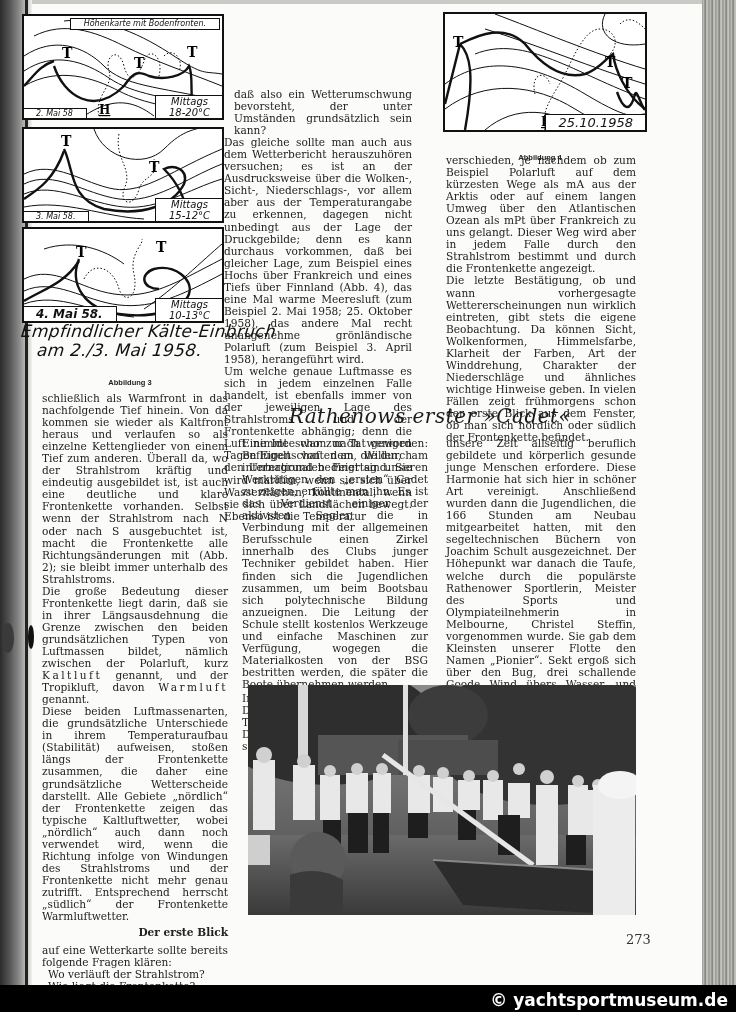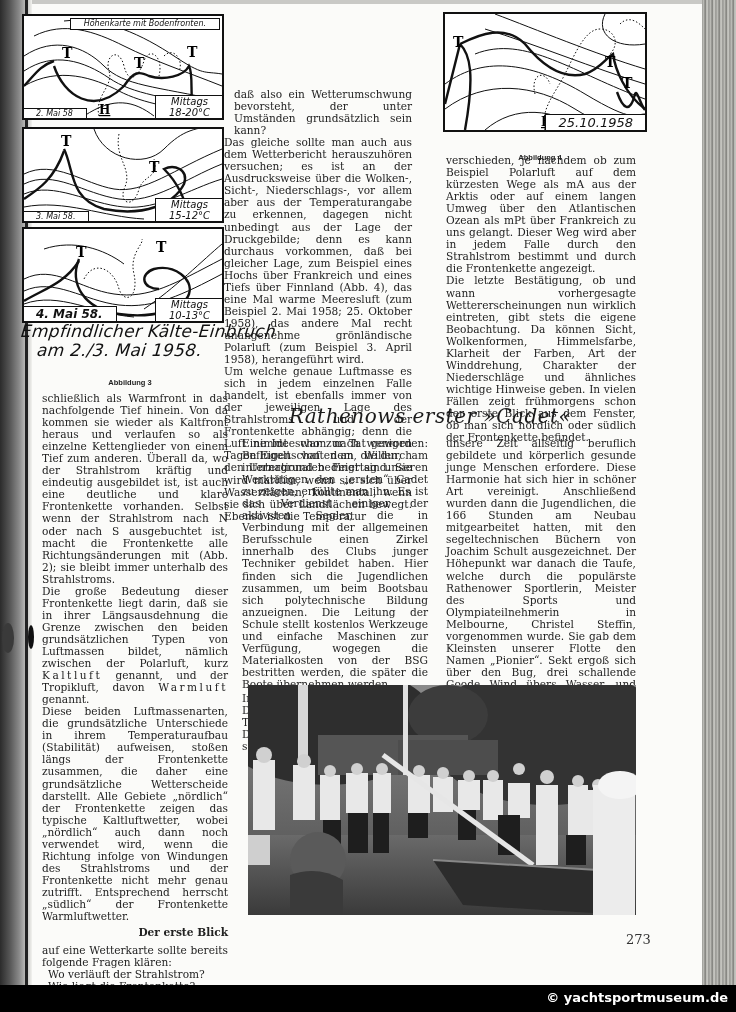--- a/index.html
+++ b/index.html
@@ -17,21 +17,21 @@
   .caption{position:absolute;font-family:"Liberation Sans",sans-serif;font-weight:bold;font-size:7.5px;color:#222;text-align:center;margin-top:16px;}
   .fig-title{position:absolute;font-family:"DejaVu Sans",sans-serif;font-style:italic;font-size:17px;line-height:19px;color:#111;letter-spacing:0.3px;transform:skewX(-6deg);}
   .maplabel{position:absolute;font-family:"DejaVu Sans",sans-serif;font-style:italic;color:#111;background:#fff;border:1.5px solid #111;line-height:1.05;padding:1px 13px;}
   .headline{position:absolute;left:240px;top:404px;width:380px;text-align:center;font-family:"DejaVu Serif",serif;font-style:italic;font-size:20px;color:#1a1a1a;letter-spacing:0.5px;}
   .subhead{text-align:right;font-weight:bold;font-size:10.6px;margin:4px 0 6px 0;}
   .indent p{padding-left:6px;}
   .spaced{letter-spacing:2.5px;}
   .photo{position:absolute;left:248px;top:685px;width:388px;height:230px;background:#777;overflow:hidden;}
   .pagenum{position:absolute;left:626px;top:932px;font-size:13px;color:#333;}
   .watermark{position:absolute;left:0;top:985px;width:736px;height:27px;background:#000;}
-  .watermark span{position:absolute;right:8px;top:5px;color:#fff;font-family:"DejaVu Sans",sans-serif;font-weight:bold;font-size:13px;text-align:right;}
+  .watermark span{position:absolute;right:8px;top:5px;color:#fff;font-family:"DejaVu Sans",sans-serif;font-weight:bold;font-size:17px;text-align:right;}
   .hole{position:absolute;border-radius:50%;background:#3a3a3a;}
 </style>
 </head>
 <body>
 
 <div class="page">
   <div class="topshadow"></div>
   <div class="gutter"></div>
   <div class="gutter-line"></div>
   <div class="hole" style="left:2px;top:623px;width:12px;height:30px;"></div>

